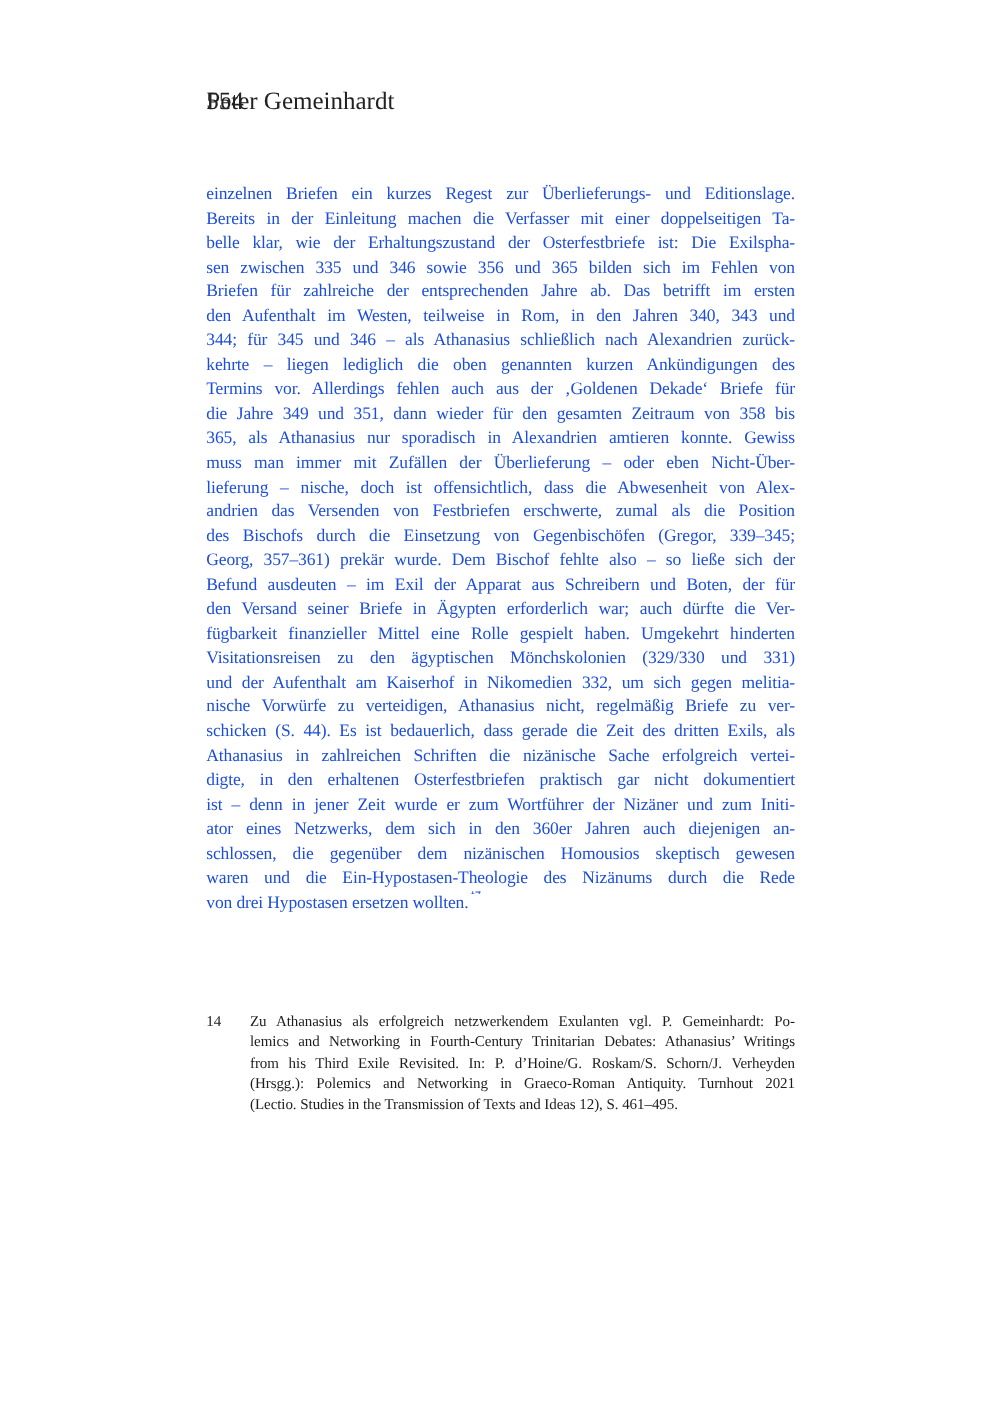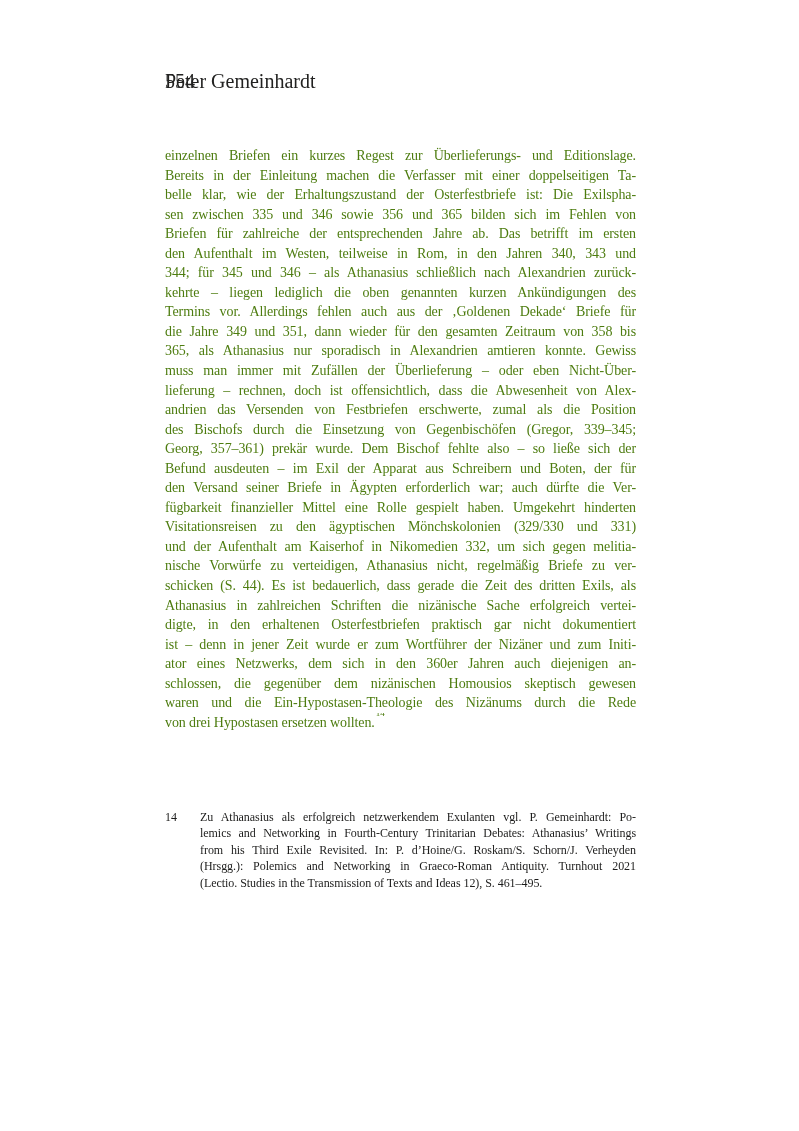--- a/index.html
+++ b/index.html
@@ -37,21 +37,21 @@
     text-align: left;
   }
   .body-block {
     position: absolute;
     top: 146px;
     left: 165px;
     width: 471px;
     font-size: 14px;
     line-height: 19.55px;
     letter-spacing: -0.1px;
-    color: #4d7c0f;
+    color: #1d4ed8;
   }
   .body-line {
     height: 19.55px;
     overflow: hidden;
     text-align: justify;
     text-align-last: justify;
     -moz-text-align-last: justify;
   }
   .body-line.last {
     text-align: left;
@@ -113,21 +113,21 @@
         <div class="body-line">belle klar, wie der Erhaltungszustand der Osterfestbriefe ist: Die Exilspha-</div>
         <div class="body-line">sen zwischen 335 und 346 sowie 356 und 365 bilden sich im Fehlen von</div>
         <div class="body-line">Briefen für zahlreiche der entsprechenden Jahre ab. Das betrifft im ersten</div>
         <div class="body-line">den Aufenthalt im Westen, teilweise in Rom, in den Jahren 340, 343 und</div>
         <div class="body-line">344; für 345 und 346 – als Athanasius schließlich nach Alexandrien zurück-</div>
         <div class="body-line">kehrte – liegen lediglich die oben genannten kurzen Ankündigungen des</div>
         <div class="body-line">Termins vor. Allerdings fehlen auch aus der ‚Goldenen Dekade‘ Briefe für</div>
         <div class="body-line">die Jahre 349 und 351, dann wieder für den gesamten Zeitraum von 358 bis</div>
         <div class="body-line">365, als Athanasius nur sporadisch in Alexandrien amtieren konnte. Gewiss</div>
         <div class="body-line">muss man immer mit Zufällen der Überlieferung – oder eben Nicht-Über-</div>
-        <div class="body-line">lieferung – rechnen, doch ist offensichtlich, dass die Abwesenheit von Alex-</div>
+        <div class="body-line">lieferung – nische, doch ist offensichtlich, dass die Abwesenheit von Alex-</div>
         <div class="body-line">andrien das Versenden von Festbriefen erschwerte, zumal als die Position</div>
         <div class="body-line">des Bischofs durch die Einsetzung von Gegenbischöfen (Gregor, 339–345;</div>
         <div class="body-line">Georg, 357–361) prekär wurde. Dem Bischof fehlte also – so ließe sich der</div>
         <div class="body-line">Befund ausdeuten – im Exil der Apparat aus Schreibern und Boten, der für</div>
         <div class="body-line">den Versand seiner Briefe in Ägypten erforderlich war; auch dürfte die Ver-</div>
         <div class="body-line">fügbarkeit finanzieller Mittel eine Rolle gespielt haben. Umgekehrt hinderten</div>
         <div class="body-line">Visitationsreisen zu den ägyptischen Mönchskolonien (329/330 und 331)</div>
         <div class="body-line">und der Aufenthalt am Kaiserhof in Nikomedien 332, um sich gegen melitia-</div>
         <div class="body-line">nische Vorwürfe zu verteidigen, Athanasius nicht, regelmäßig Briefe zu ver-</div>
         <div class="body-line">schicken (S. 44). Es ist bedauerlich, dass gerade die Zeit des dritten Exils, als</div>

